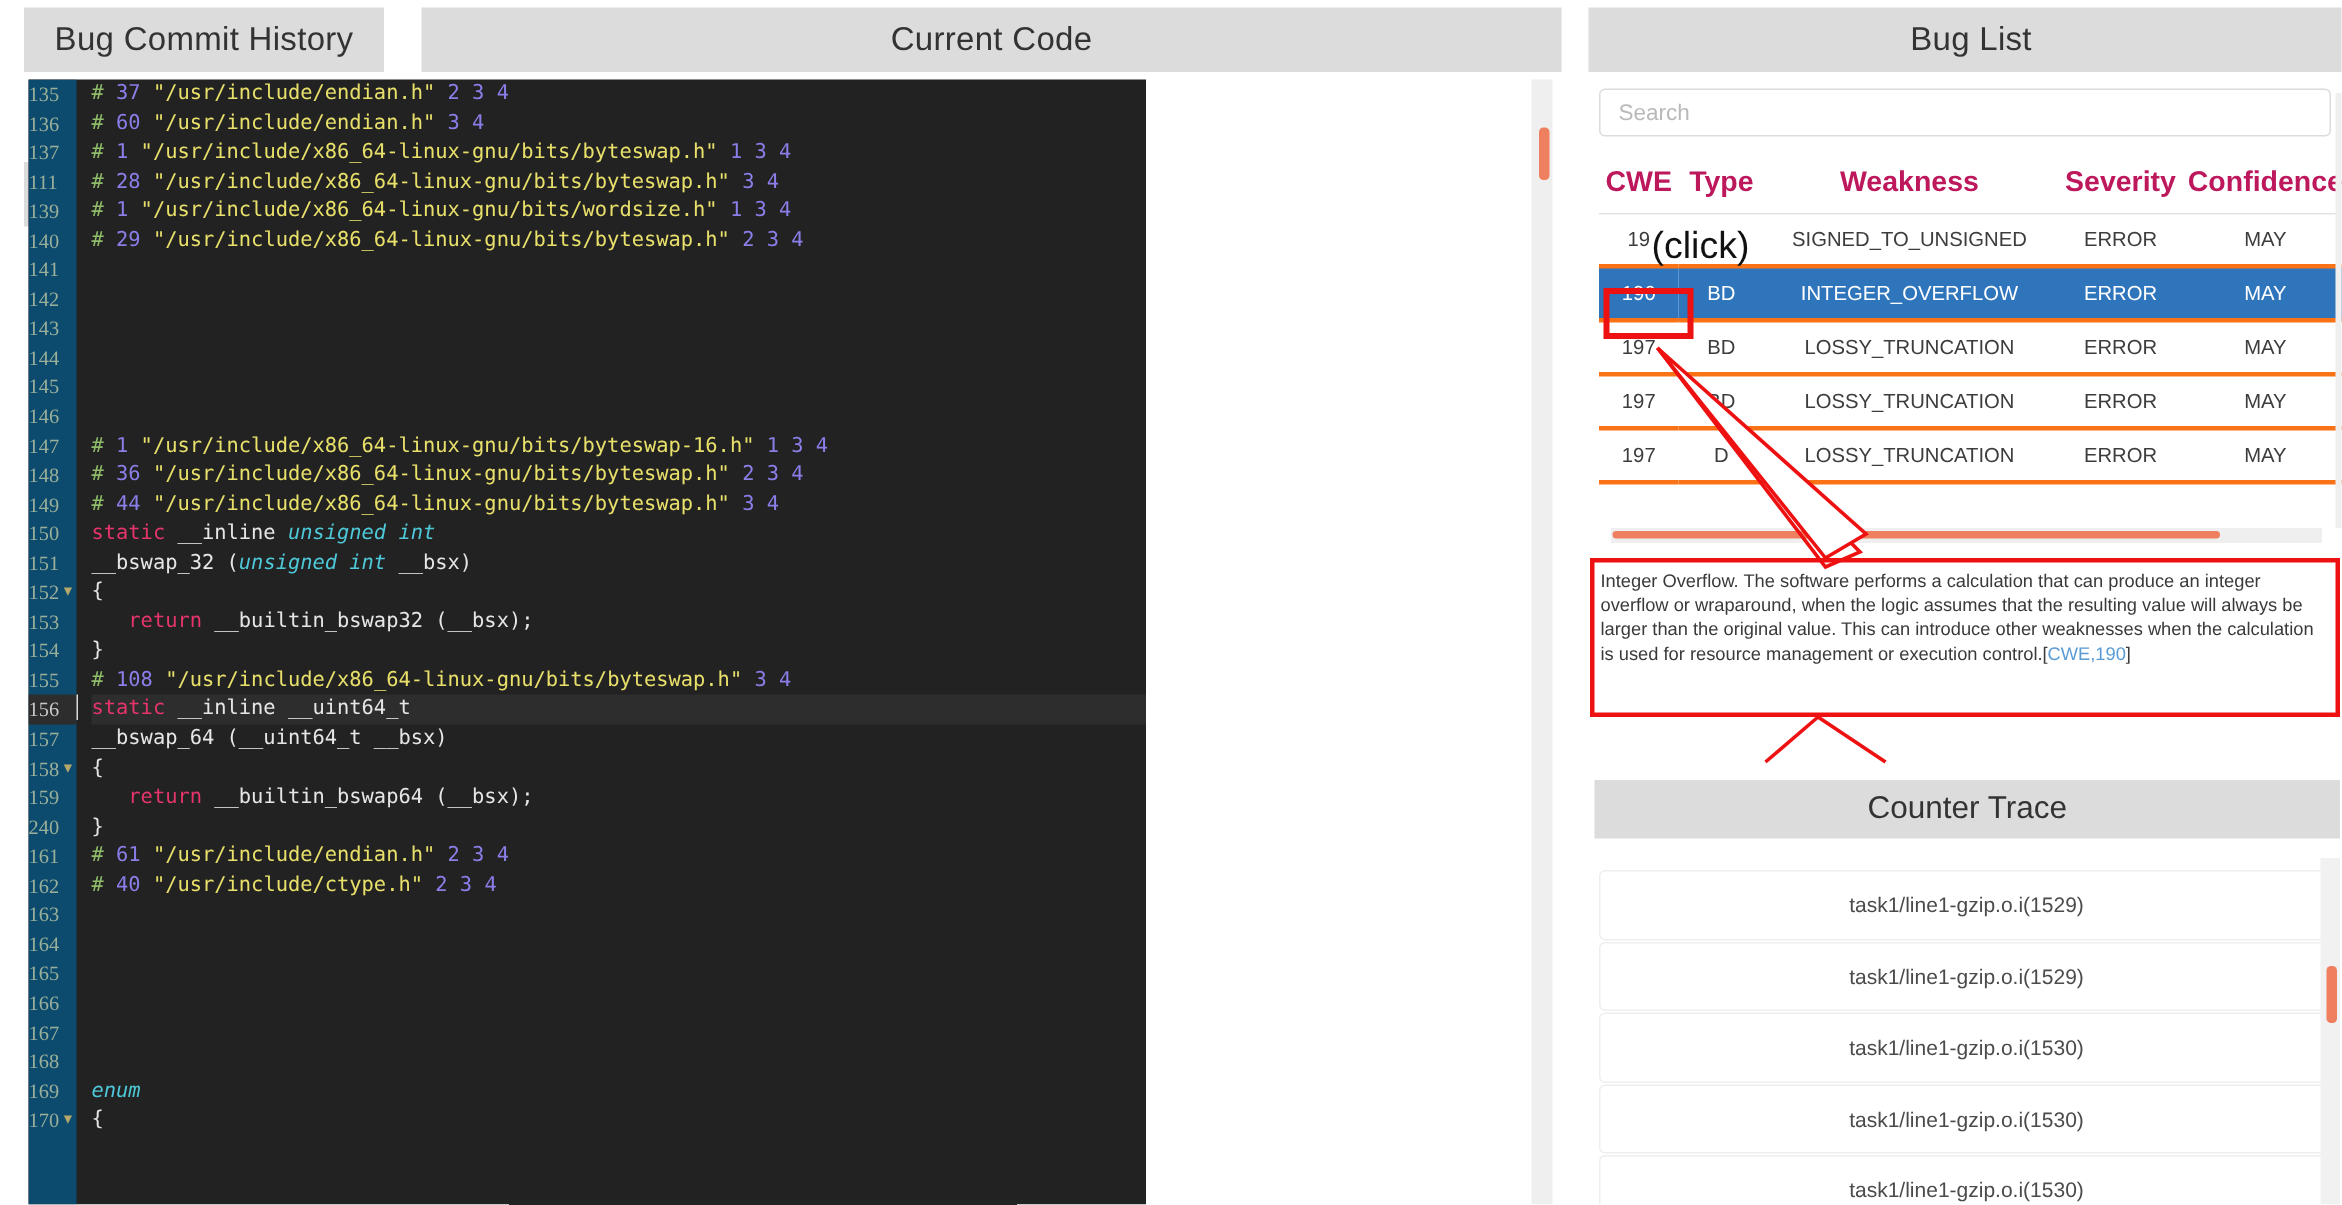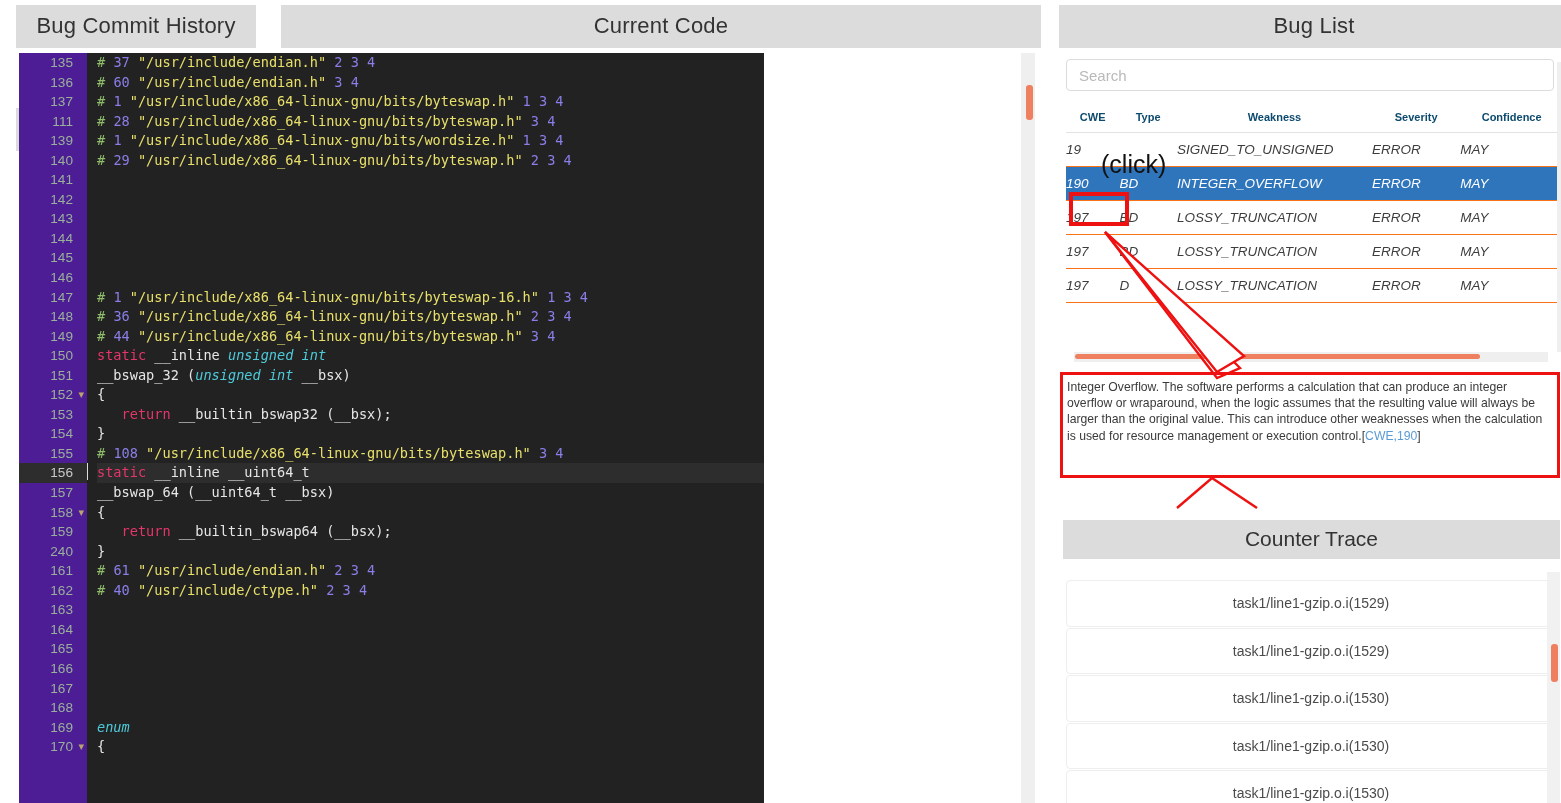--- a/index.html
+++ b/index.html
@@ -138,24 +138,24 @@
   }
   .cc-header { width: 760px; margin: 5px 0 0 4px; }
   .code-shell {
     position: absolute; left: 7px; top: 53px;
     width: 745px; height: 750px;
     background: #222222;
     overflow: hidden;
     display: flex;
   }
   .gutter {
-    width: 68px; flex: none;
-    background: #4c1d95;
+    width: 32px; flex: none;
+    background: #0c4a6e;
     color: #9ab09a;
-    font-family: Liberation Sans, sans-serif;
+    font-family: Liberation Serif, serif;
     font-size: 13.6px;
     text-align: right;
     padding-top: 0px;
   }
   .gutter .ln { height: 19.55px; line-height: 19.55px; padding-right: 14px; position: relative; }
   .gutter .ln.cur { background: #2d2d2d; color: #c8c8c8; }
   .gutter .ln .fold {
     position: absolute; right: 3px; top: 0;
     color: #b5a86a; font-size: 11px;
   }
@@ -213,32 +213,31 @@
   .search-box::placeholder { color: #b9b9b9; }
 
   .bugtable {
     position: absolute; left: 14px; top: 105px;
     width: 497px;
     border-collapse: collapse;
     font-size: 13.5px;
     background: #fff;
   }
   .bugtable th {
-    font-size: 11px; font-weight: bold; color: #0c4a6e;
+    font-size: 19px; font-weight: bold; color: #be185d;
     padding: 6px 0 9px 0;
     border-bottom: 1px solid #e3e3e3;
     white-space: nowrap;
   }
   .bugtable td {
     padding: 9px 0;
     color: #3d3d3d;
-    border-bottom: 1px solid #f97316;
-    text-align: left;
+    border-bottom: 3px solid #f97316;
+    text-align: center;
     white-space: nowrap;
-    font-style: italic;
   }
   .bugtable tr.sel td { background: #2f75bc; color: #ffffff; }
   .col-cwe  { width: 52px; text-align: center; }
   .col-type { width: 56px; }
   .col-weak { width: 190px; text-align: center; }
   .col-sev  { width: 86px; text-align: center; }
   .col-conf { width: 100px; text-align: center; }
 
   .bl-vtrack {
     position: absolute; left: 1545px; top: 62px;

